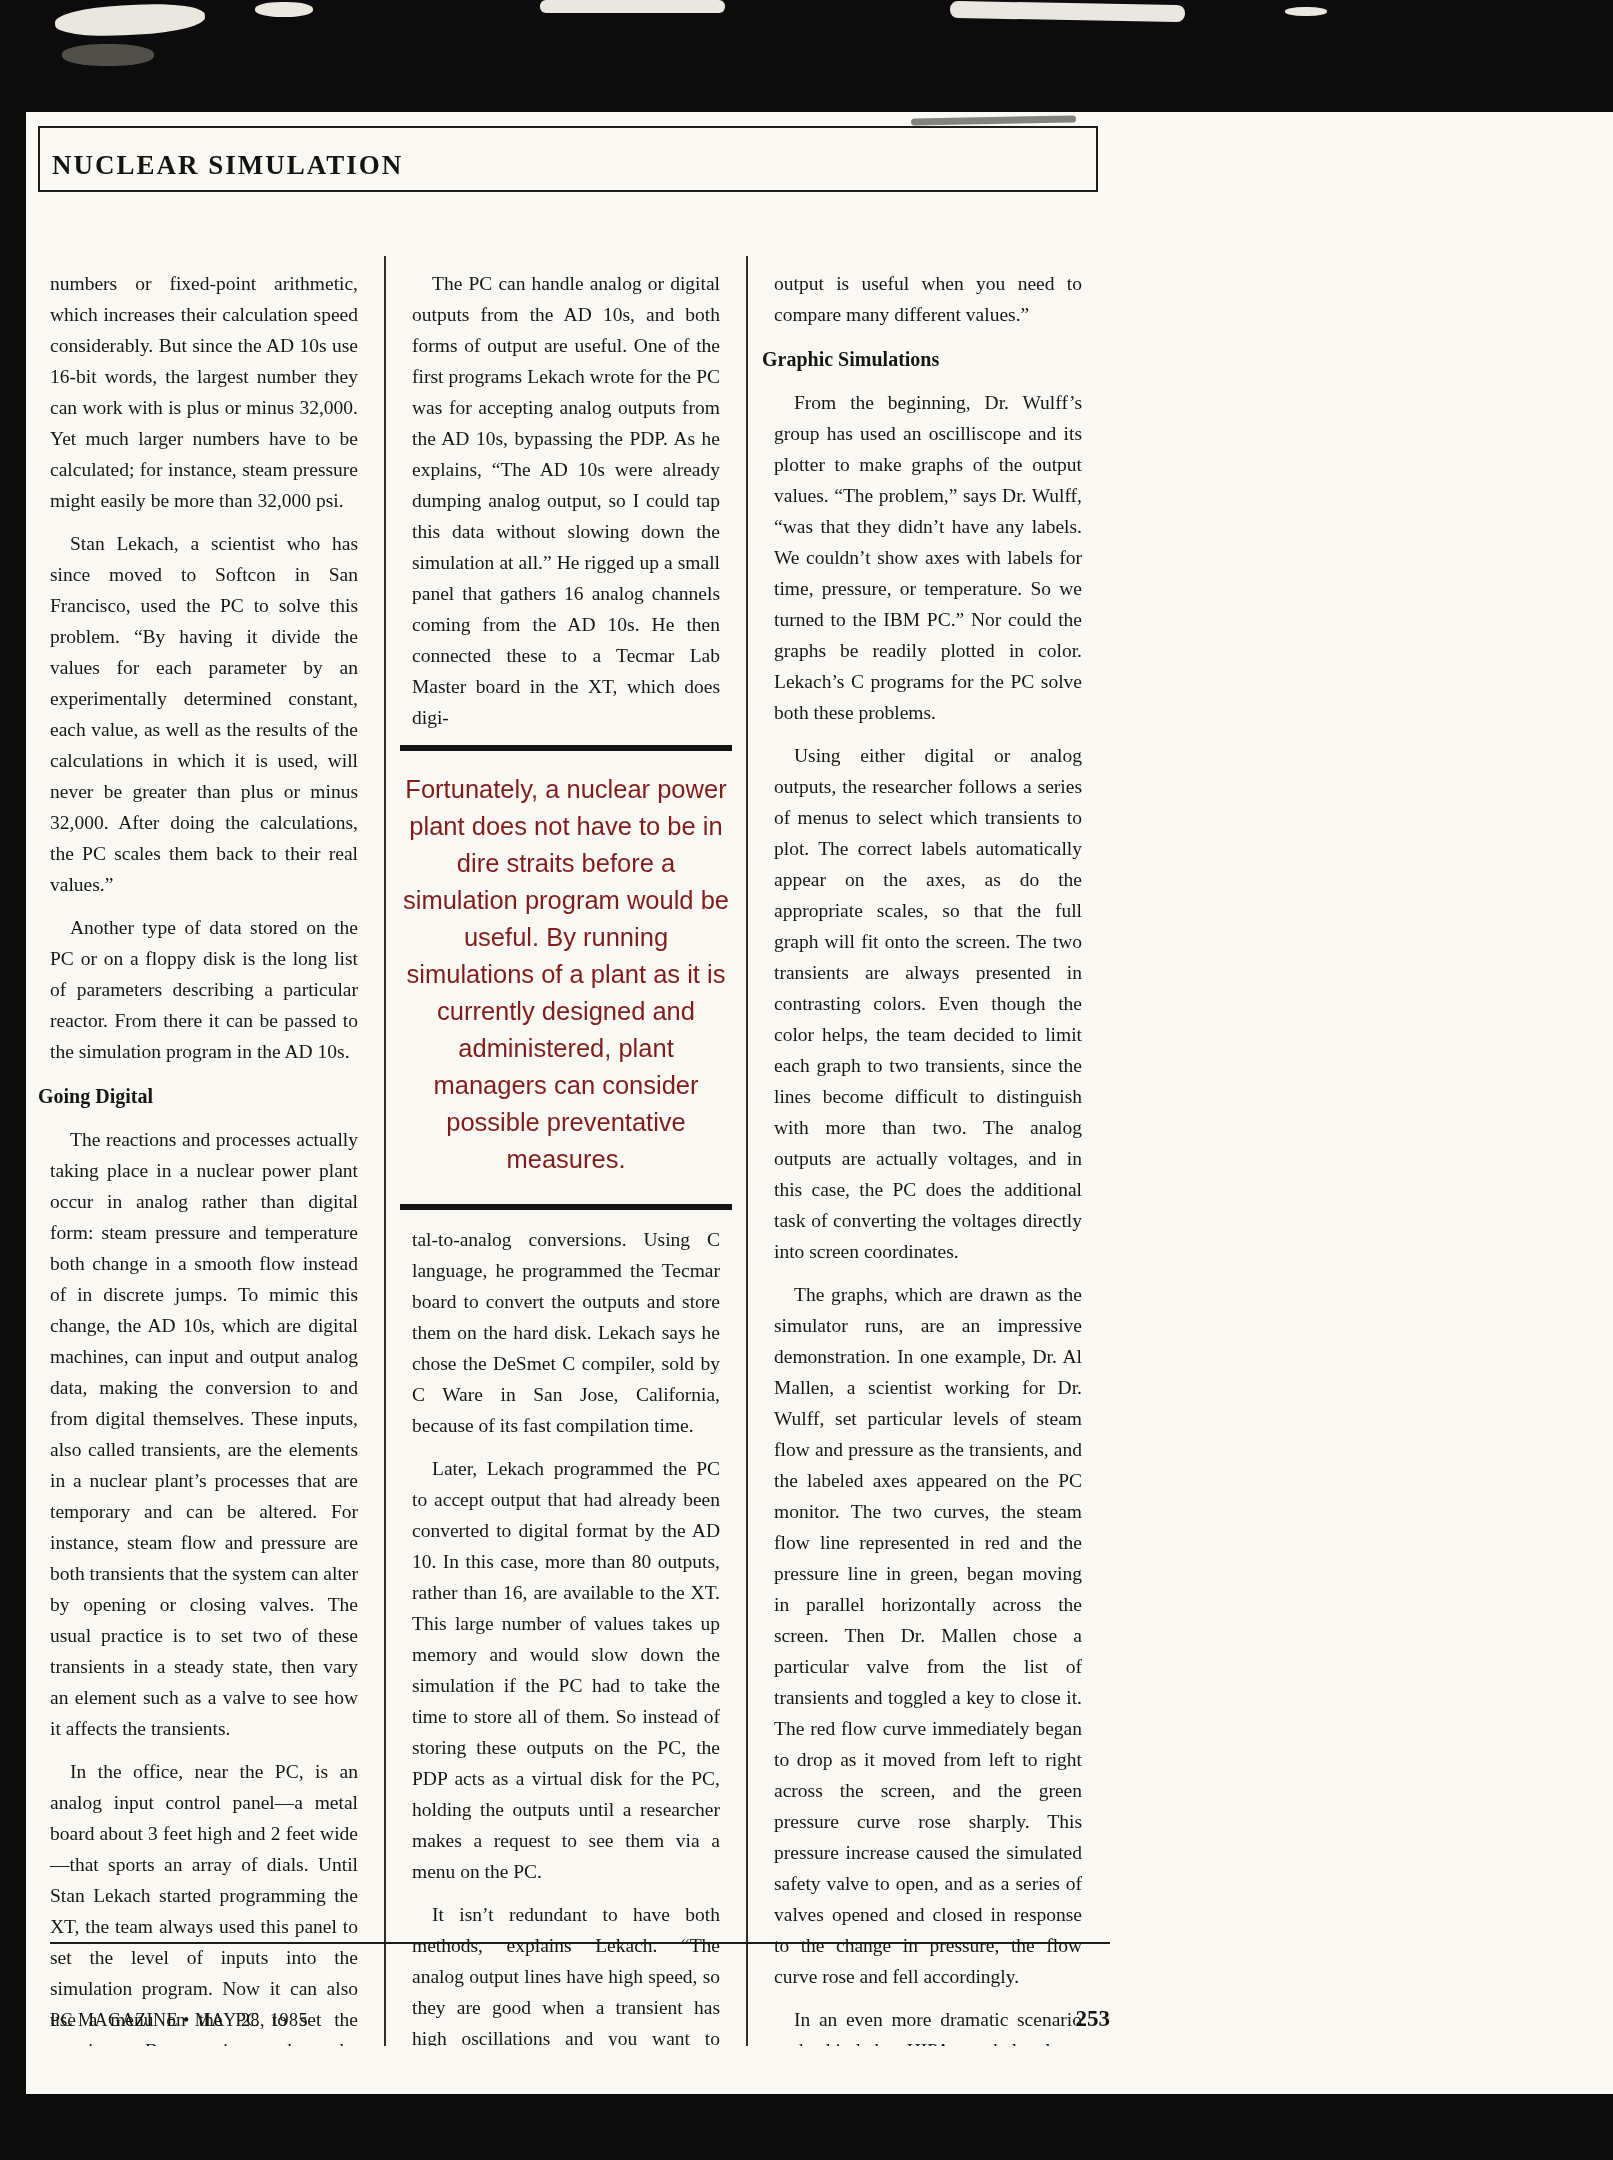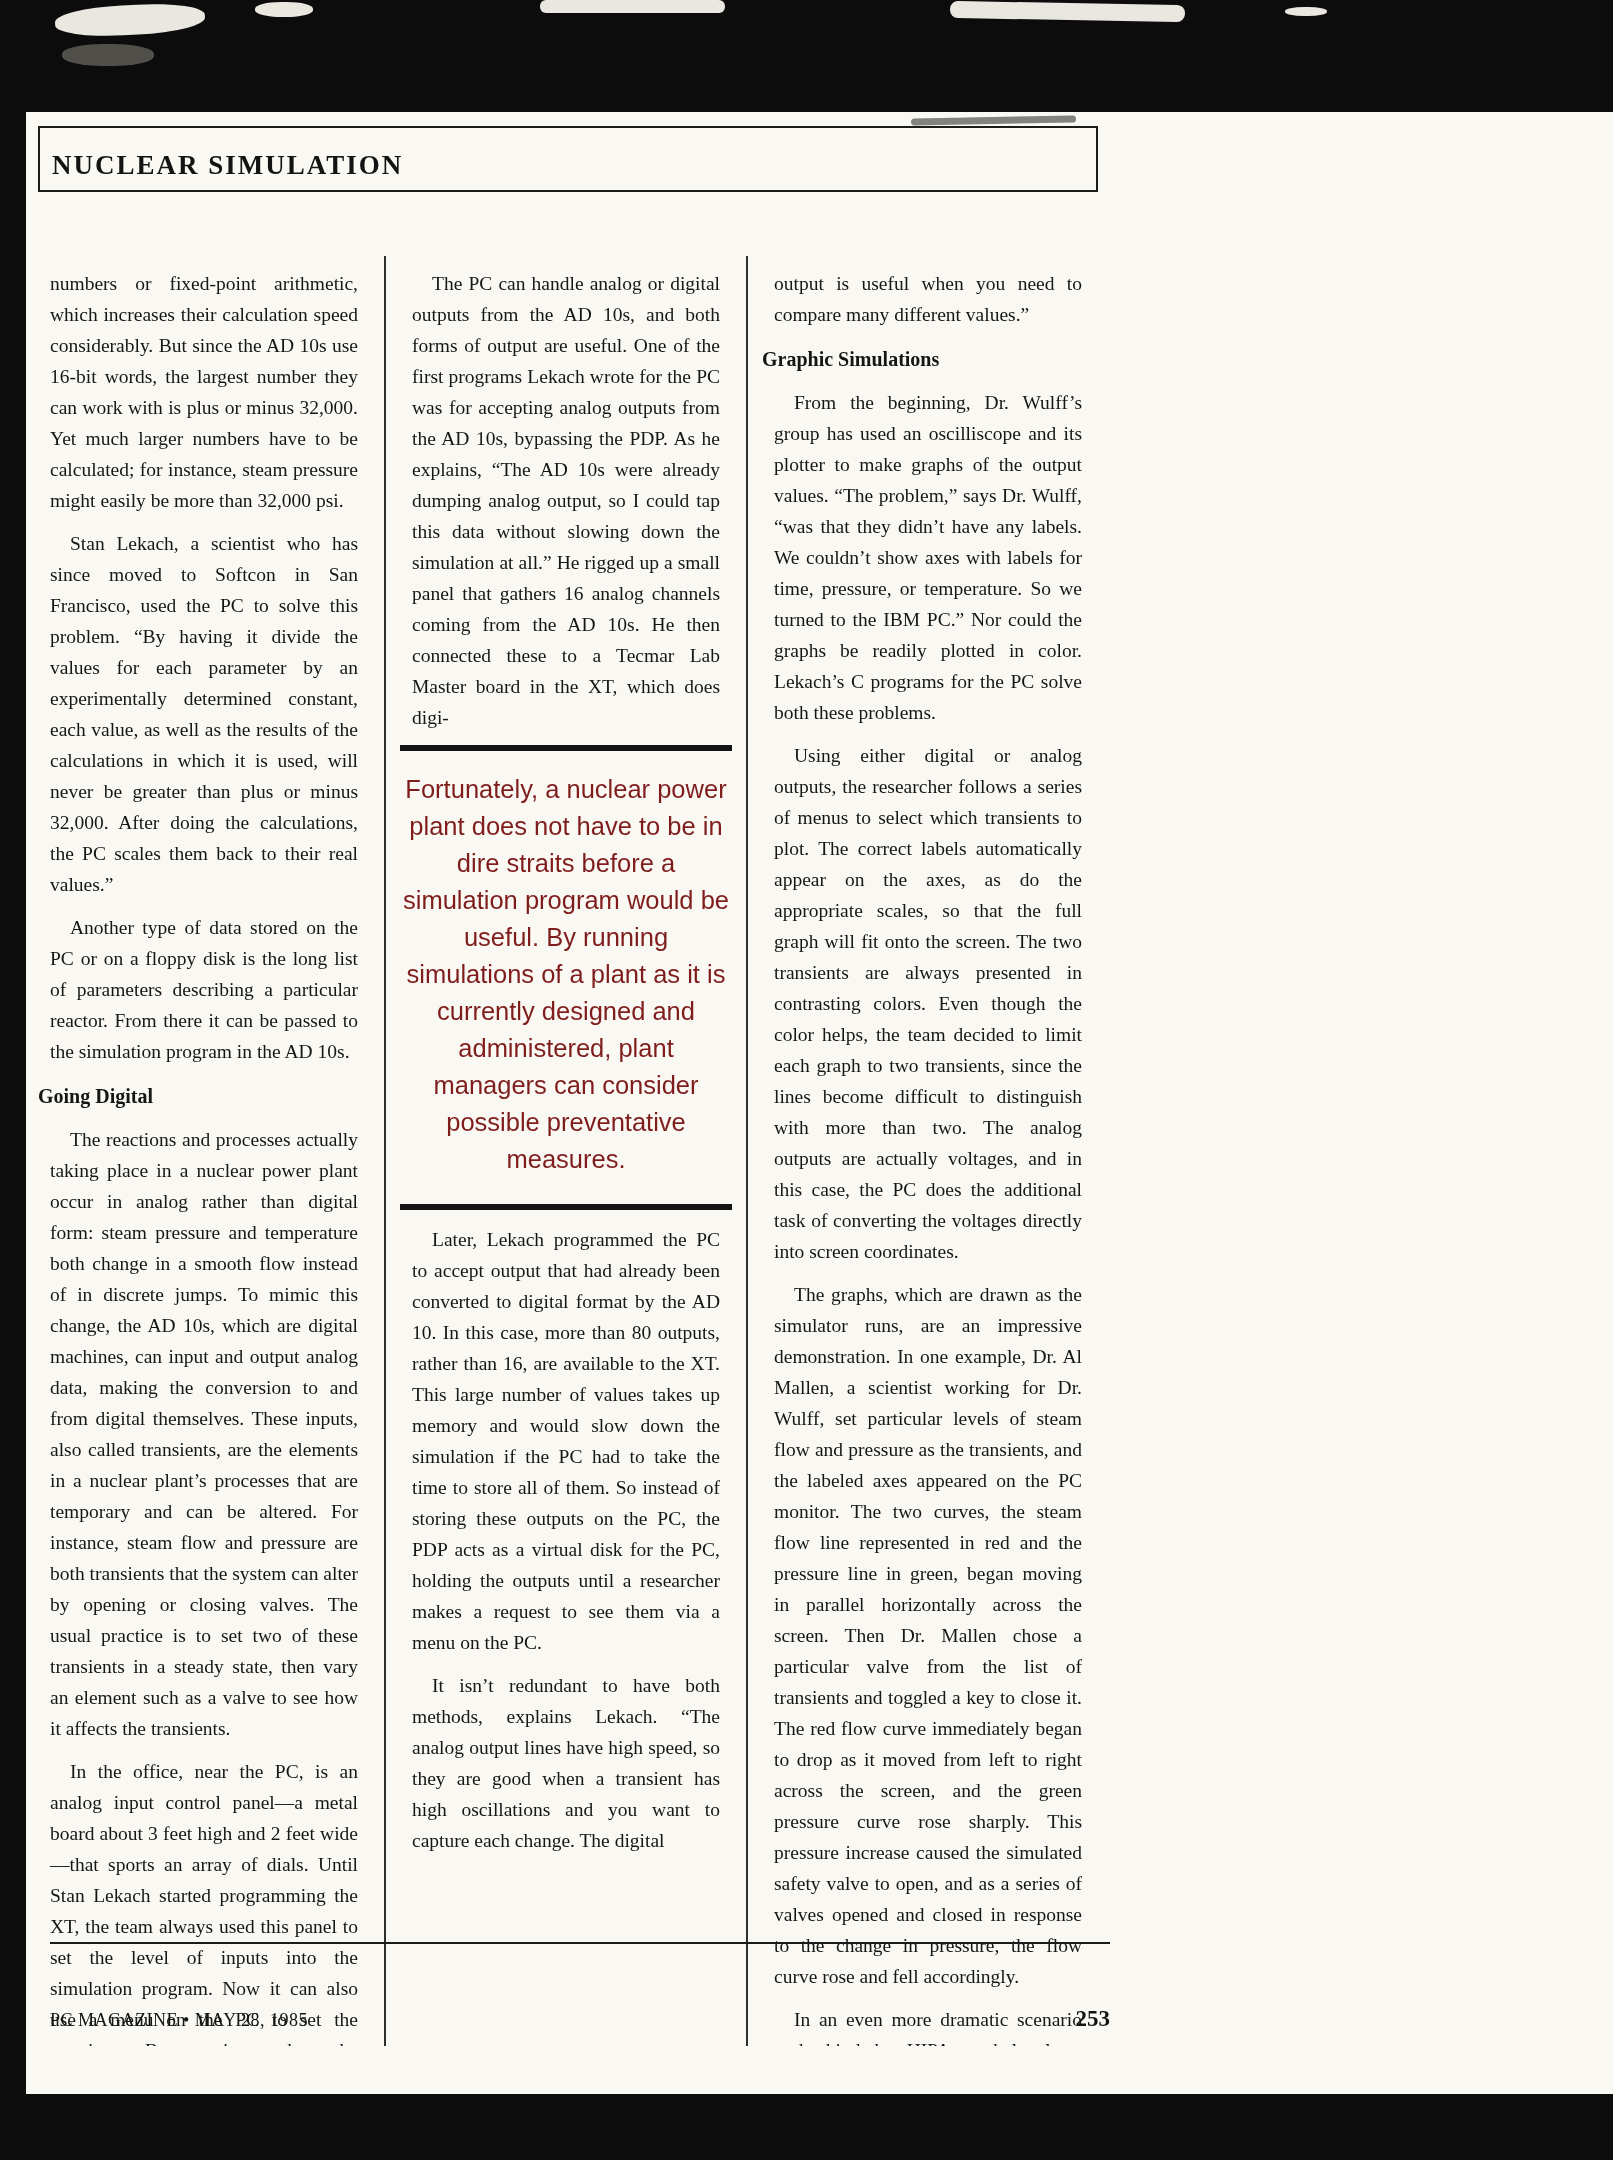--- a/index.html
+++ b/index.html
@@ -98,20 +98,21 @@
         <h3 class="col-heading">Going Digital</h3>
         <p>The reactions and processes actually taking place in a nuclear power plant occur in analog rather than digital form: steam pressure and temperature both change in a smooth flow instead of in discrete jumps. To mimic this change, the AD 10s, which are digital machines, can input and output analog data, making the conversion to and from digital themselves. These inputs, also called transients, are the elements in a nuclear plant’s processes that are temporary and can be altered. For instance, steam flow and pressure are both transients that the system can alter by opening or closing valves. The usual practice is to set two of these transients in a steady state, then vary an element such as a valve to see how it affects the transients.</p>
         <p>In the office, near the PC, is an analog input control panel—a metal board about 3 feet high and 2 feet wide—that sports an array of dials. Until Stan Lekach started programming the XT, the team always used this panel to set the level of inputs into the simulation program. Now it can also use a menu on the PC to set the transients. By pressing a key, the researcher rolls through the list of inputs and can then type in the value. The PDP sends these digital inputs to the AD 10s, bypassing the analog-to-digital conversion.</p>
       </div>
 
       <div class="col-divider"></div>
 
       <div class="col">
         <p>The PC can handle analog or digital outputs from the AD 10s, and both forms of output are useful. One of the first programs Lekach wrote for the PC was for accepting analog outputs from the AD 10s, bypassing the PDP. As he explains, “The AD 10s were already dumping analog output, so I could tap this data without slowing down the simulation at all.” He rigged up a small panel that gathers 16 analog channels coming from the AD 10s. He then connected these to a Tecmar Lab Master board in the XT, which does digi-</p>
         <div class="pullquote">Fortunately, a nuclear power plant does not have to be in dire straits before a simulation program would be useful. By running simulations of a plant as it is currently designed and administered, plant managers can consider possible preventative measures.</div>
+        <p class="noindent">tal-to-analog conversions. Using C language, he programmed the Tecmar board to convert the outputs and store them on the hard disk. Lekach says he chose the DeSmet C compiler, sold by C Ware in San Jose, California, because of its fast compilation time.</p>
         <p>Later, Lekach programmed the PC to accept output that had already been converted to digital format by the AD 10. In this case, more than 80 outputs, rather than 16, are available to the XT. This large number of values takes up memory and would slow down the simulation if the PC had to take the time to store all of them. So instead of storing these outputs on the PC, the PDP acts as a virtual disk for the PC, holding the outputs until a researcher makes a request to see them via a menu on the PC.</p>
         <p>It isn’t redundant to have both methods, explains Lekach. “The analog output lines have high speed, so they are good when a transient has high oscillations and you want to capture each change. The digital</p>
       </div>
 
       <div class="col-divider"></div>
 
       <div class="col">
         <p class="noindent">output is useful when you need to compare many different values.”</p>
         <h3 class="col-heading">Graphic Simulations</h3>
         <p>From the beginning, Dr. Wulff’s group has used an oscilliscope and its plotter to make graphs of the output values. “The problem,” says Dr. Wulff, “was that they didn’t have any labels. We couldn’t show axes with labels for time, pressure, or temperature. So we turned to the IBM PC.” Nor could the graphs be readily plotted in color. Lekach’s C programs for the PC solve both these problems.</p>

